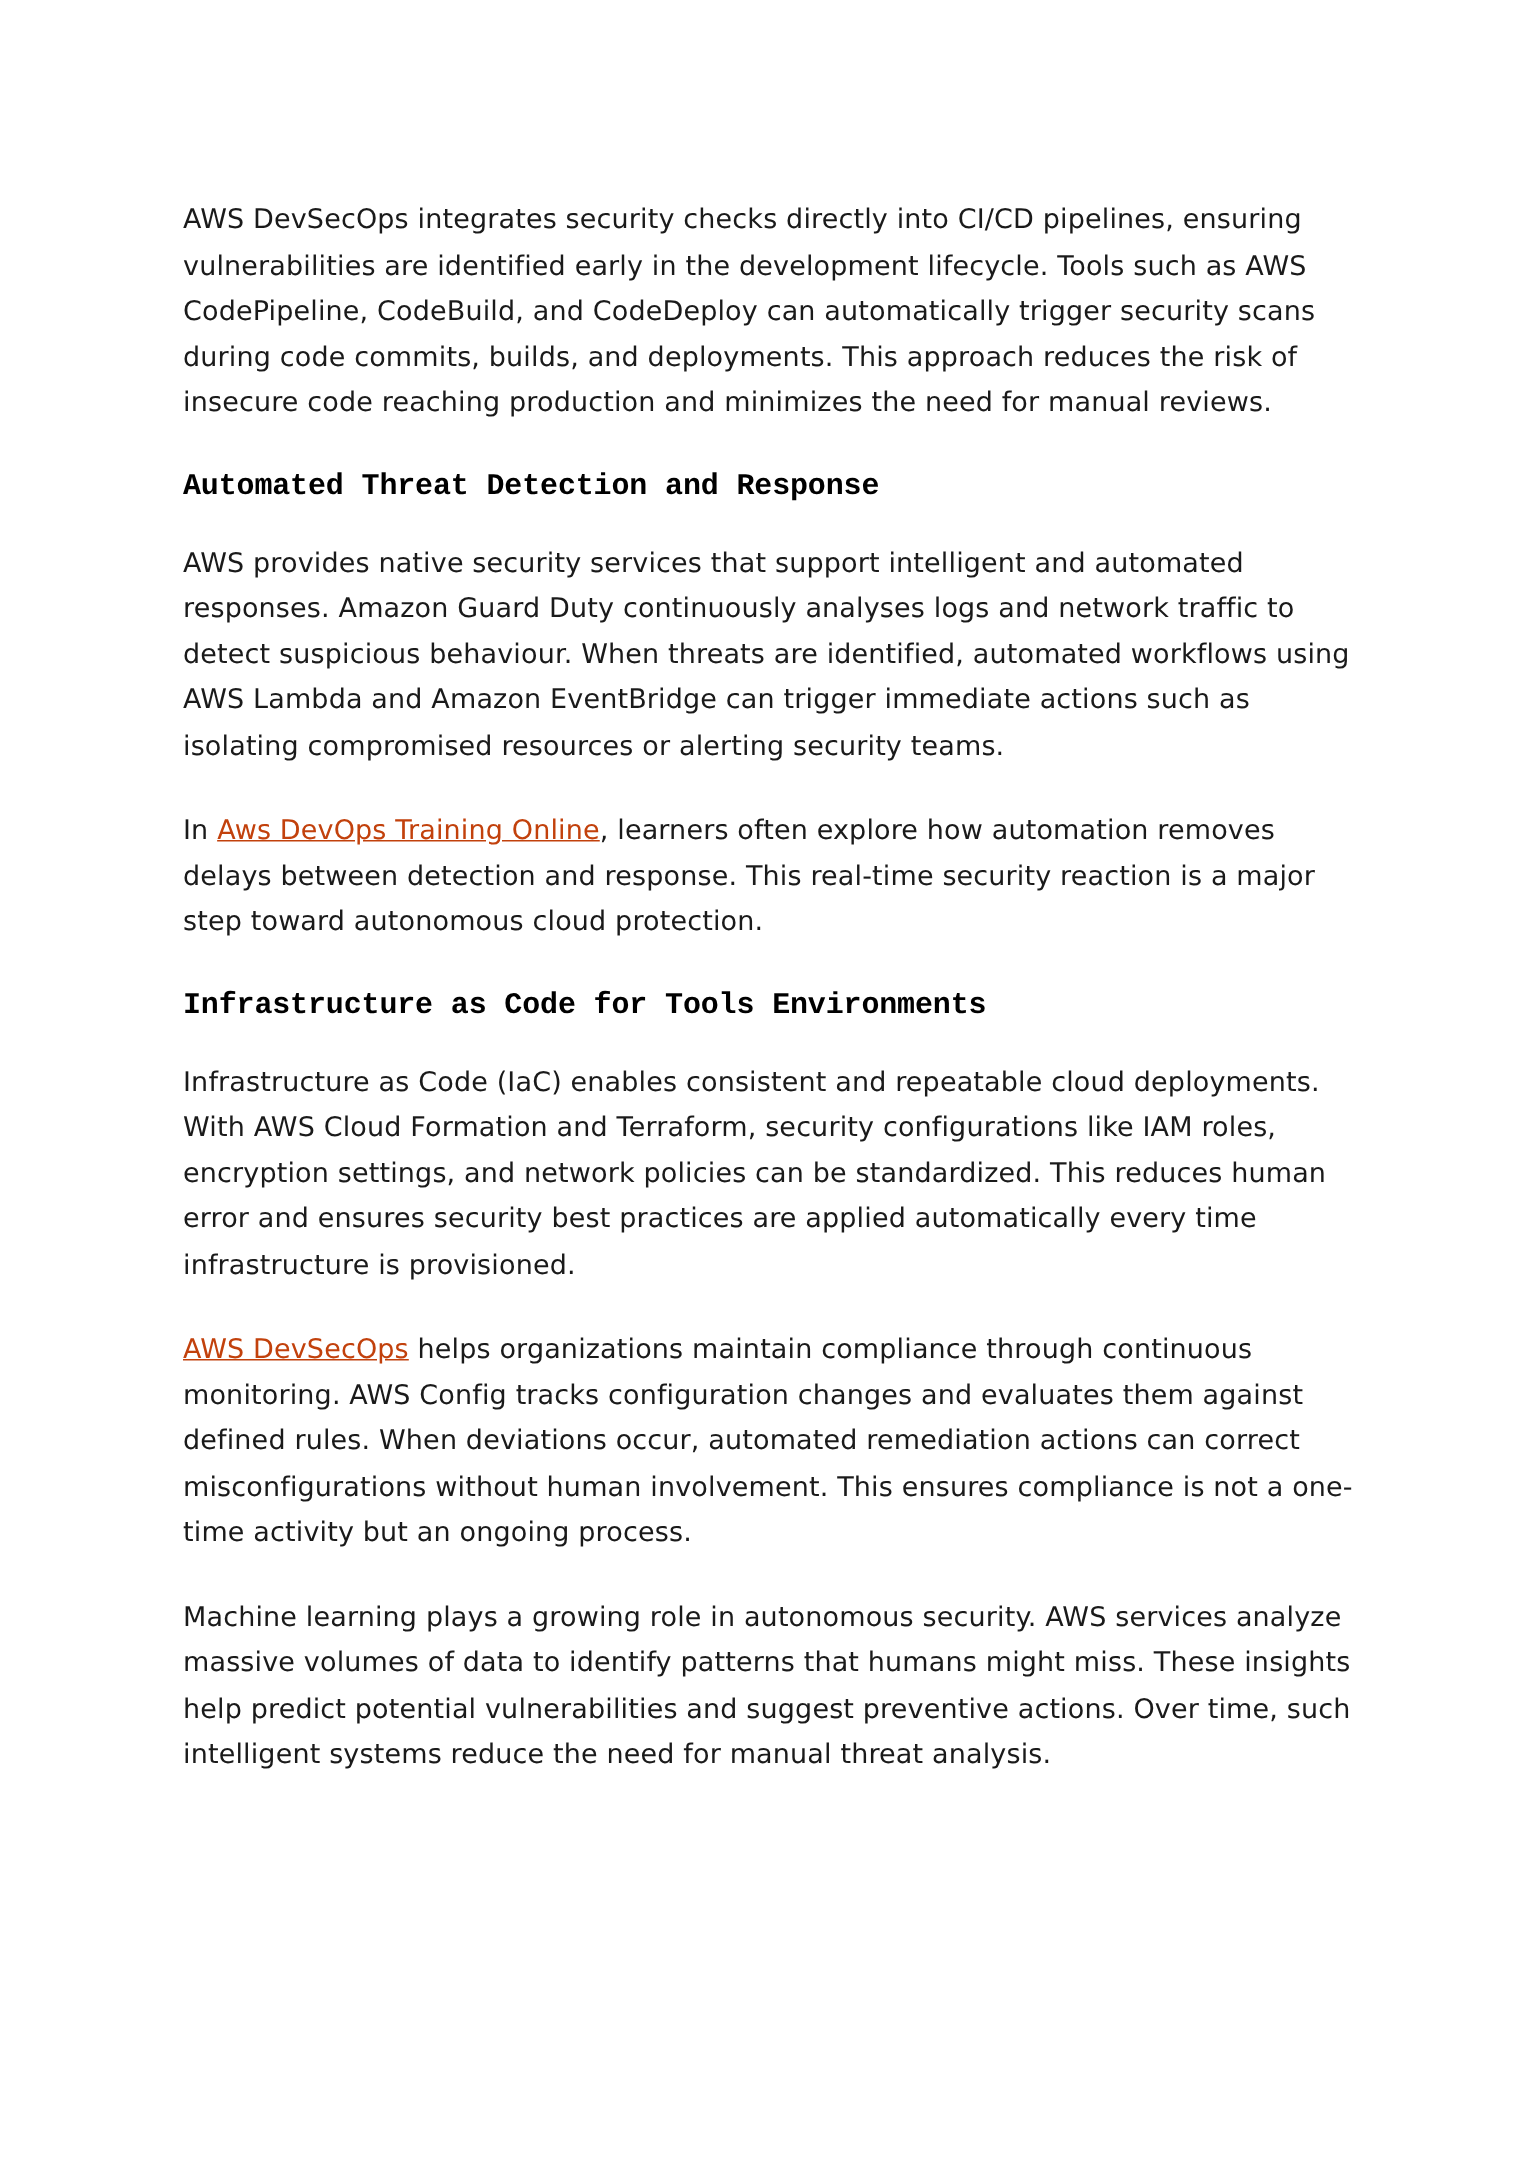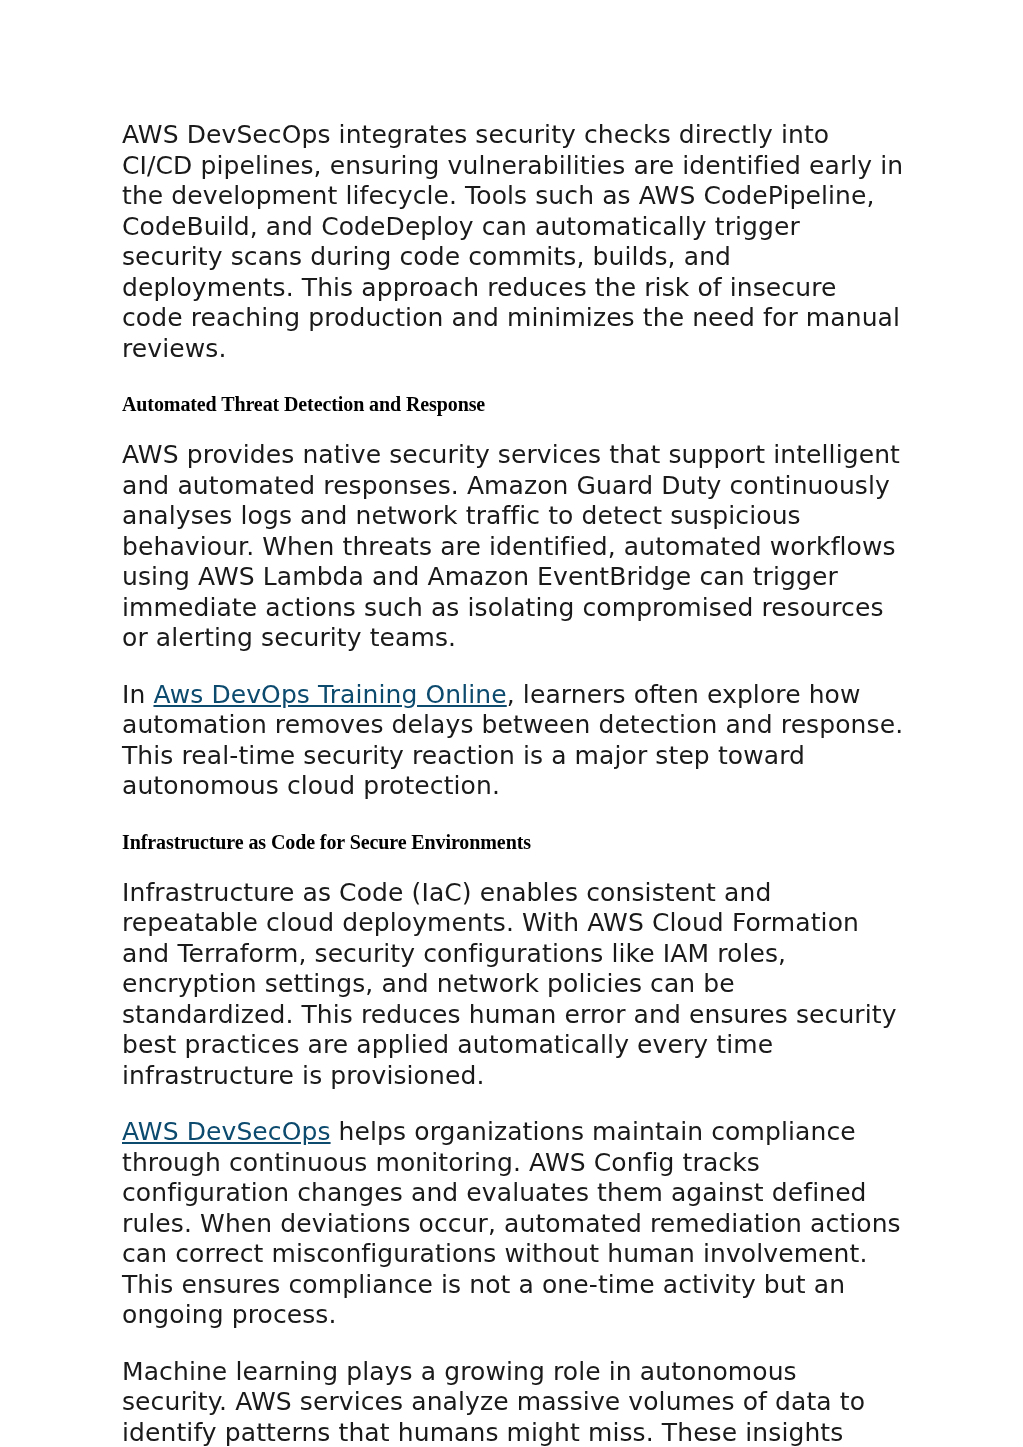--- a/index.html
+++ b/index.html
@@ -18,58 +18,58 @@
     position: relative;
     width: 1023px;
     height: 1447px;
     box-sizing: border-box;
     padding: 120px 122px 0 122px;
   }
   .doc-body {
     width: 782px;
   }
   p.para {
-    font-size: 25px;
+    font-size: 18px;
     line-height: 30.5px;
-    margin: 0 0 26px 0;
+    margin: 12px 0 26px 0;
     color: #1a1a1a;
     letter-spacing: 0.1px;
   }
   h2.heading {
     font-size: 20px;
     line-height: 28px;
     font-weight: bold;
     margin: 16px 0 22px 0;
     color: #000000;
-    font-family: Liberation Serif, serif;
+    font-family: Liberation Mono, monospace;
     letter-spacing: -0.1px;
   }
   a.doclink {
-    color: #0c4a6e;
+    color: #c2410c;
     text-decoration: underline;
   }
   .para:last-child {
     margin-bottom: 0;
   }
 </style>
 </head>
 <body>
 
 <div class="page">
   <div class="doc-body">
 
     <p class="para">AWS DevSecOps integrates security checks directly into CI/CD pipelines, ensuring vulnerabilities are identified early in the development lifecycle. Tools such as AWS CodePipeline, CodeBuild, and CodeDeploy can automatically trigger security scans during code commits, builds, and deployments. This approach reduces the risk of insecure code reaching production and minimizes the need for manual reviews.</p>
 
     <h2 class="heading">Automated Threat Detection and Response</h2>
 
     <p class="para">AWS provides native security services that support intelligent and automated responses. Amazon Guard Duty continuously analyses logs and network traffic to detect suspicious behaviour. When threats are identified, automated workflows using AWS Lambda and Amazon EventBridge can trigger immediate actions such as isolating compromised resources or alerting security teams.</p>
 
     <p class="para"><span>In </span><a class="doclink" href="#">Aws DevOps Training Online</a><span>, learners often explore how automation removes delays between detection and response. This real-time security reaction is a major step toward autonomous cloud protection.</span></p>
 
-    <h2 class="heading">Infrastructure as Code for Secure Environments</h2>
+    <h2 class="heading">Infrastructure as Code for Tools Environments</h2>
 
     <p class="para">Infrastructure as Code (IaC) enables consistent and repeatable cloud deployments. With AWS Cloud Formation and Terraform, security configurations like IAM roles, encryption settings, and network policies can be standardized. This reduces human error and ensures security best practices are applied automatically every time infrastructure is provisioned.</p>
 
 
     <p class="para"><span></span><a class="doclink" href="#">AWS DevSecOps</a><span> helps organizations maintain compliance through continuous monitoring. AWS Config tracks configuration changes and evaluates them against defined rules. When deviations occur, automated remediation actions can correct misconfigurations without human involvement. This ensures compliance is not a one-time activity but an ongoing process.</span></p>
 
 
     <p class="para">Machine learning plays a growing role in autonomous security. AWS services analyze massive volumes of data to identify patterns that humans might miss. These insights help predict potential vulnerabilities and suggest preventive actions. Over time, such intelligent systems reduce the need for manual threat analysis.</p>
 
   </div>

